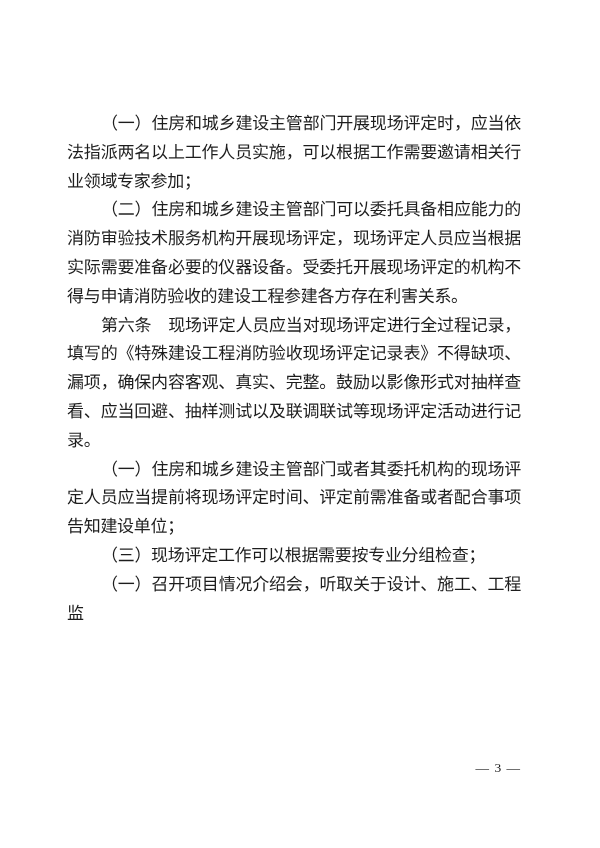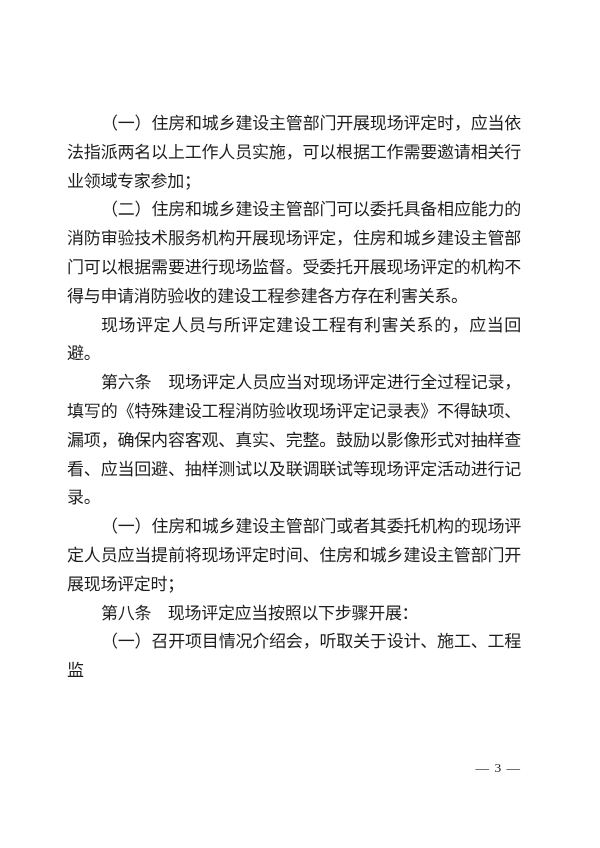--- a/index.html
+++ b/index.html
@@ -50,25 +50,24 @@
     letter-spacing: 1px;
   }
 </style>
 </head>
 <body>
 
 <main class="page">
 
   <section class="doc-body">
     <p>（一）住房和城乡建设主管部门开展现场评定时，应当依法指派两名以上工作人员实施，可以根据工作需要邀请相关行业领域专家参加；</p>
-    <p>（二）住房和城乡建设主管部门可以委托具备相应能力的消防审验技术服务机构开展现场评定，住房和城乡建设主管部门可以根据需要进行现场监督。受委托开展现场评定的机构不得与申请消防验收的建设工程参建各方存在利害关系。</p>
-    <p>现场评定人员与所评定建设工程有利害关系的，应当回避。</p>
+    <p>（二）住房和城乡建设主管部门可以委托具备相应能力的消防审验技术服务机构开展现场评定，现场评定人员应当根据实际需要准备必要的仪器设备。受委托开展现场评定的机构不得与申请消防验收的建设工程参建各方存在利害关系。</p>
     <p>第六条　现场评定人员应当对现场评定进行全过程记录，填写的《特殊建设工程消防验收现场评定记录表》不得缺项、漏项，确保内容客观、真实、完整。鼓励以影像形式对抽样查看、应当回避、抽样测试以及联调联试等现场评定活动进行记录。</p>
-    <p>（一）住房和城乡建设主管部门或者其委托机构的现场评定人员应当提前将现场评定时间、住房和城乡建设主管部门开展现场评定时；</p>
-    <p>第八条　现场评定应当按照以下步骤开展：</p>
+    <p>（一）住房和城乡建设主管部门或者其委托机构的现场评定人员应当提前将现场评定时间、评定前需准备或者配合事项告知建设单位；</p>
+    <p>（三）现场评定工作可以根据需要按专业分组检查；</p>
     <p>（一）召开项目情况介绍会，听取关于设计、施工、工程监</p>
   </section>
 
   <footer class="page-footer">
     <span>— 3 —</span>
   </footer>
 
 </main>
 
 </body></html>

